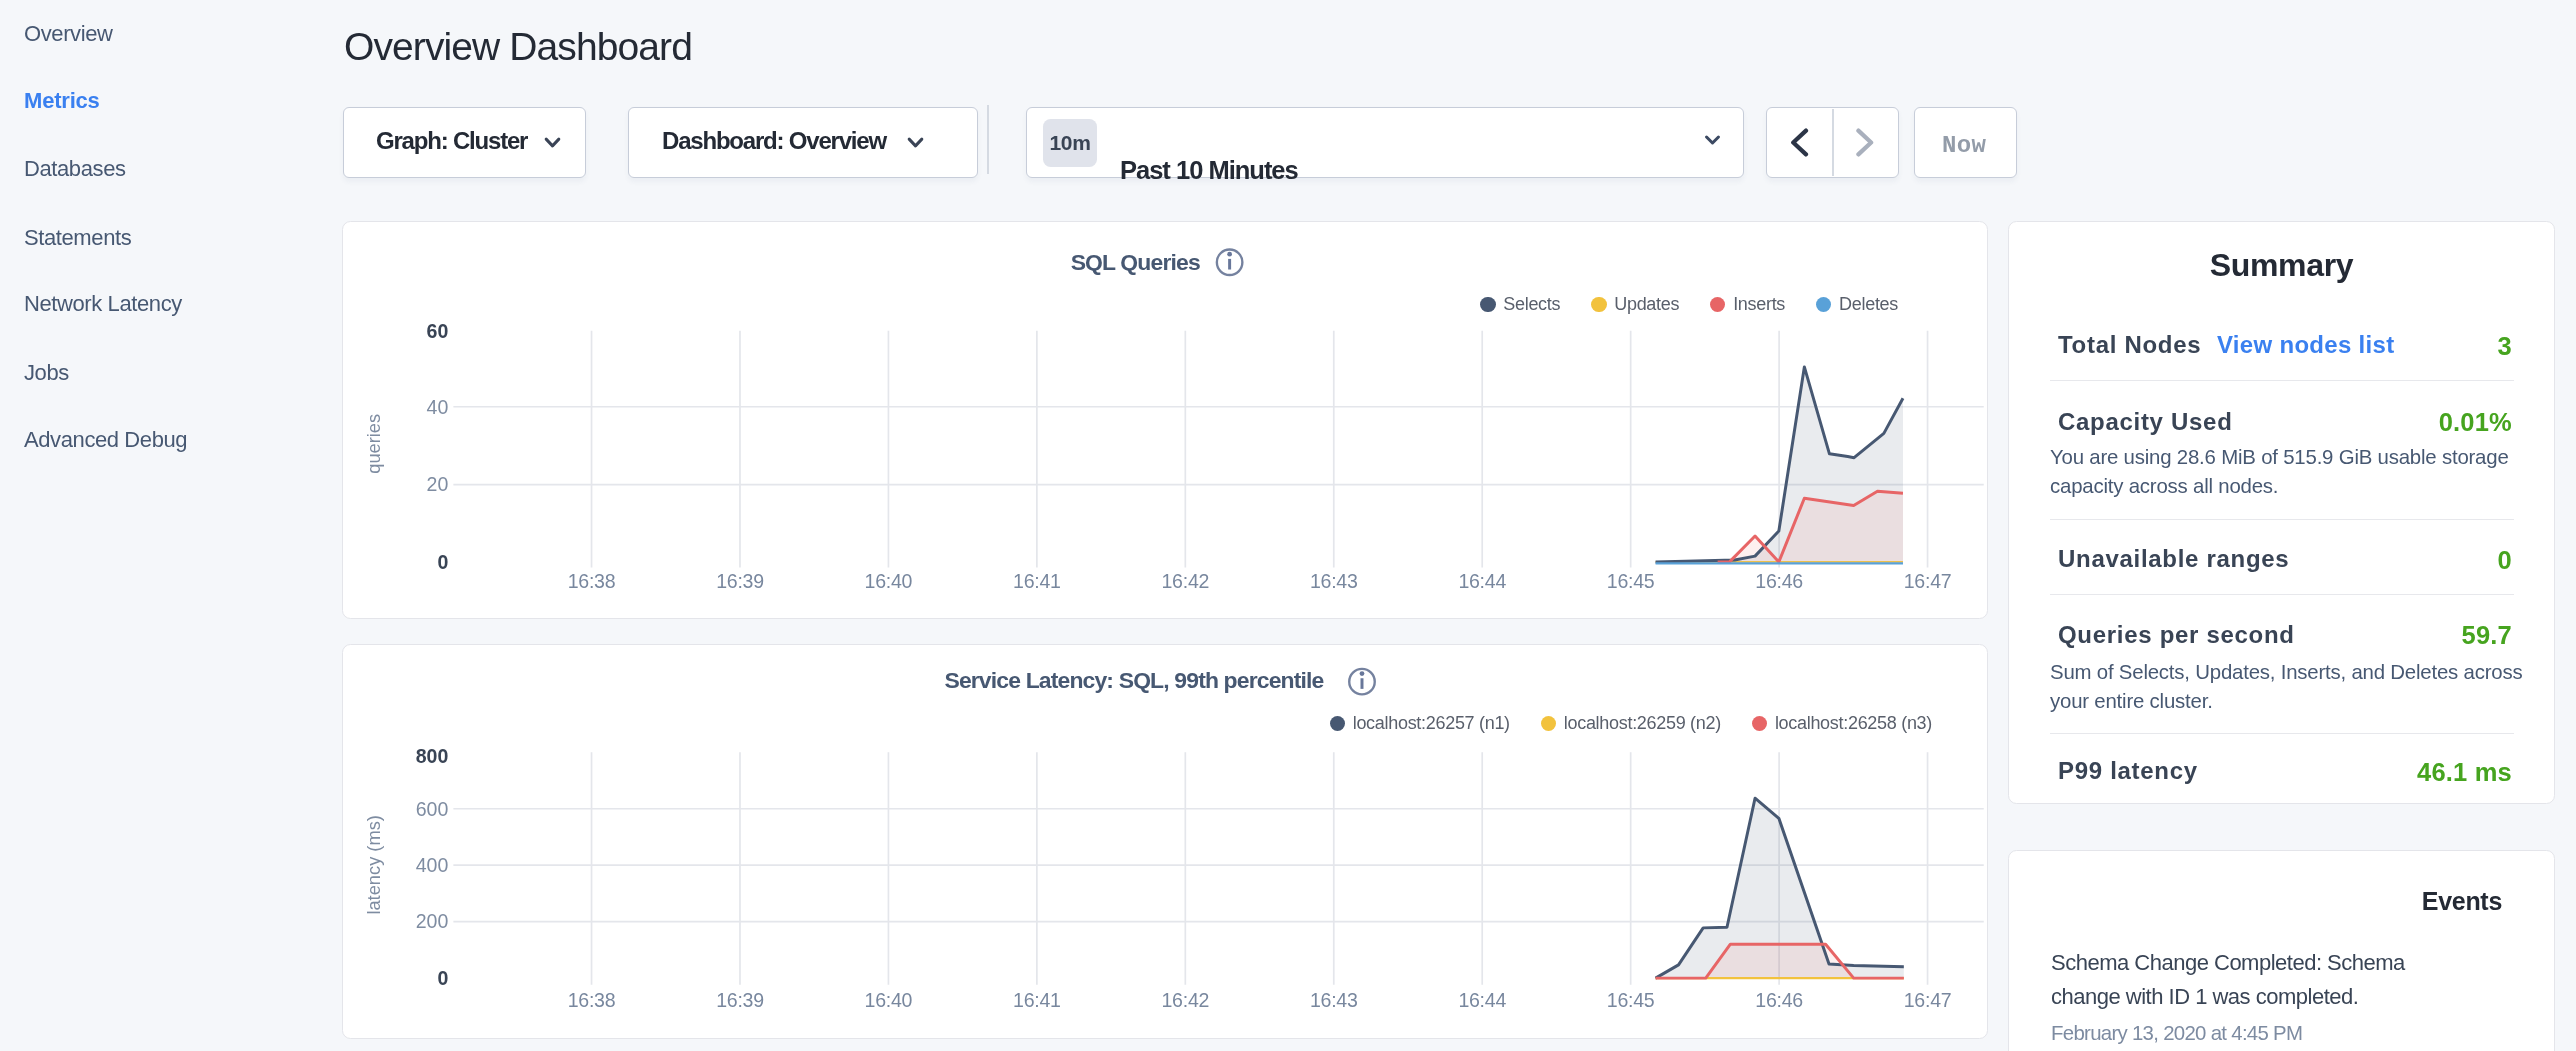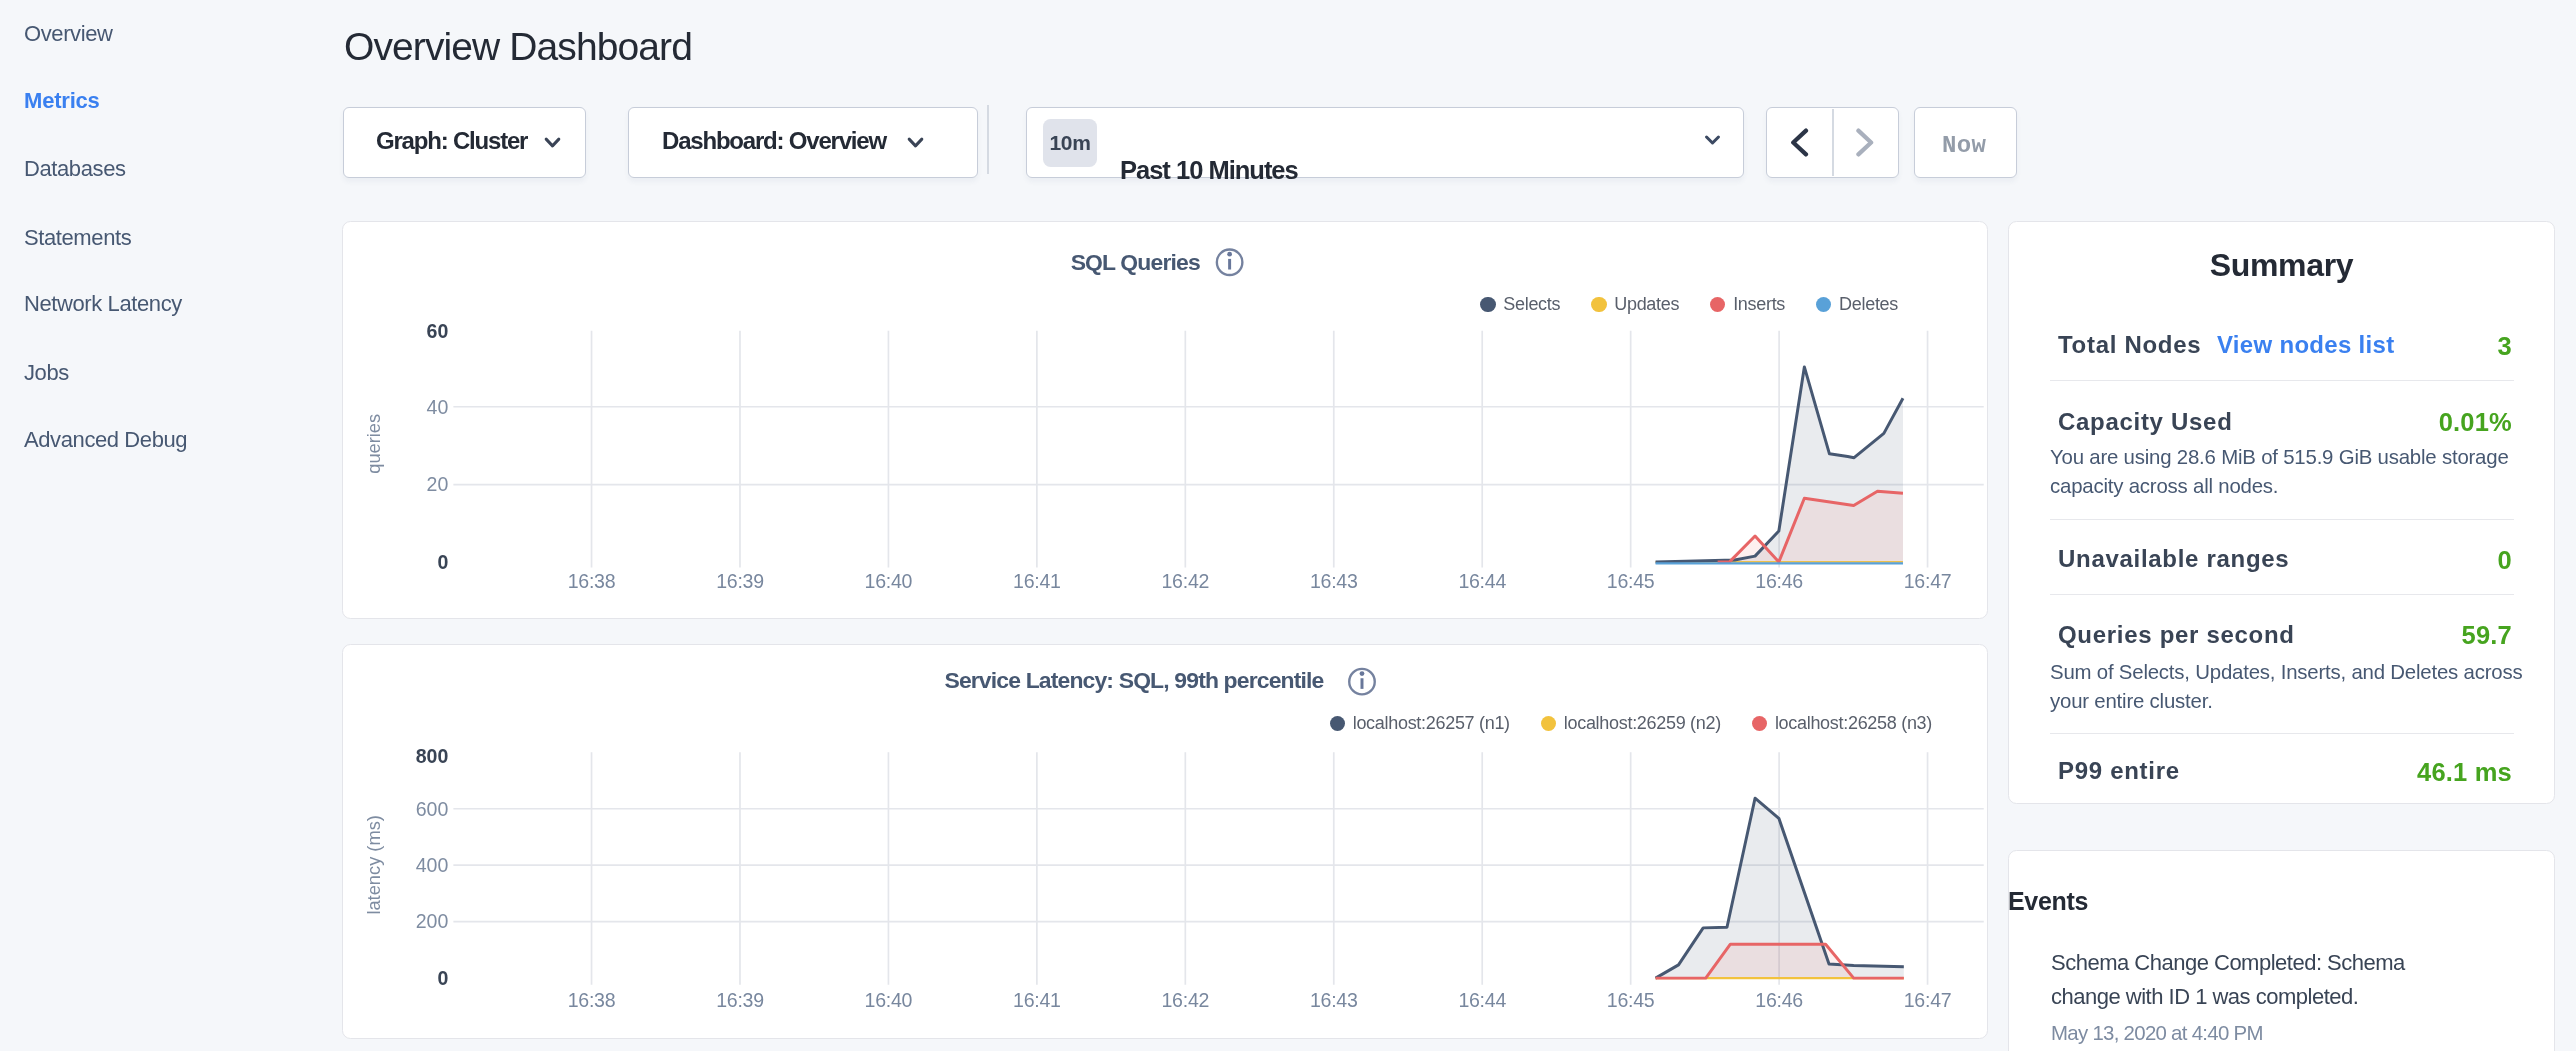--- a/index.html
+++ b/index.html
@@ -178,20 +178,20 @@
 
 <div class="sumlabel" style="left:2050px;top:547px;">Unavailable ranges</div>
 <div class="sumval" style="top:548px;width:170px;left:2342px;">0</div>
 <div class="divider" style="left:2050px;top:594px;width:464px;height:1.3px;"></div>
 
 <div class="sumlabel" style="left:2050px;top:623px;">Queries per second</div>
 <div class="sumval" style="top:623px;width:170px;left:2342px;">59.7</div>
 <div class="sumdesc" style="left:2050px;top:658px;">Sum of Selects, Updates, Inserts, and Deletes across<br>your entire cluster.</div>
 <div class="divider" style="left:2050px;top:733px;width:464px;height:1.3px;"></div>
 
-<div class="sumlabel" style="left:2050px;top:759px;">P99 entire</div>
+<div class="sumlabel" style="left:2050px;top:759px;">P99 latency</div>
 <div class="sumval" style="top:760px;width:255px;left:2257px;">46.1 ms</div>
 
 <div class="card" style="left:2008px;top:850px;width:547px;height:340px;"></div>
-<div class="abs" style="left:2008px;top:889px;width:494px;text-align:left;font-weight:700;font-size:25px;line-height:25px;color:#242a35;letter-spacing:-0.3px;">Events</div>
+<div class="abs" style="left:2008px;top:889px;width:494px;text-align:right;font-weight:700;font-size:25px;line-height:25px;color:#242a35;letter-spacing:-0.3px;">Events</div>
 <div class="abs" style="left:2051px;top:946px;font-size:22px;line-height:34px;color:#394455;letter-spacing:-0.5px;">Schema Change Completed: Schema<br>change with ID 1 was completed.</div>
-<div class="abs" style="left:2051px;top:1021px;font-size:20.4px;line-height:24px;color:#7d8ba1;letter-spacing:-0.7px;">May 13, 2020 at 4:40 PM</div>
+<div class="abs" style="left:2051px;top:1021px;font-size:20.4px;line-height:24px;color:#7d8ba1;letter-spacing:-0.7px;">February 13, 2020 at 4:45 PM</div>
 
 
 </body></html>

